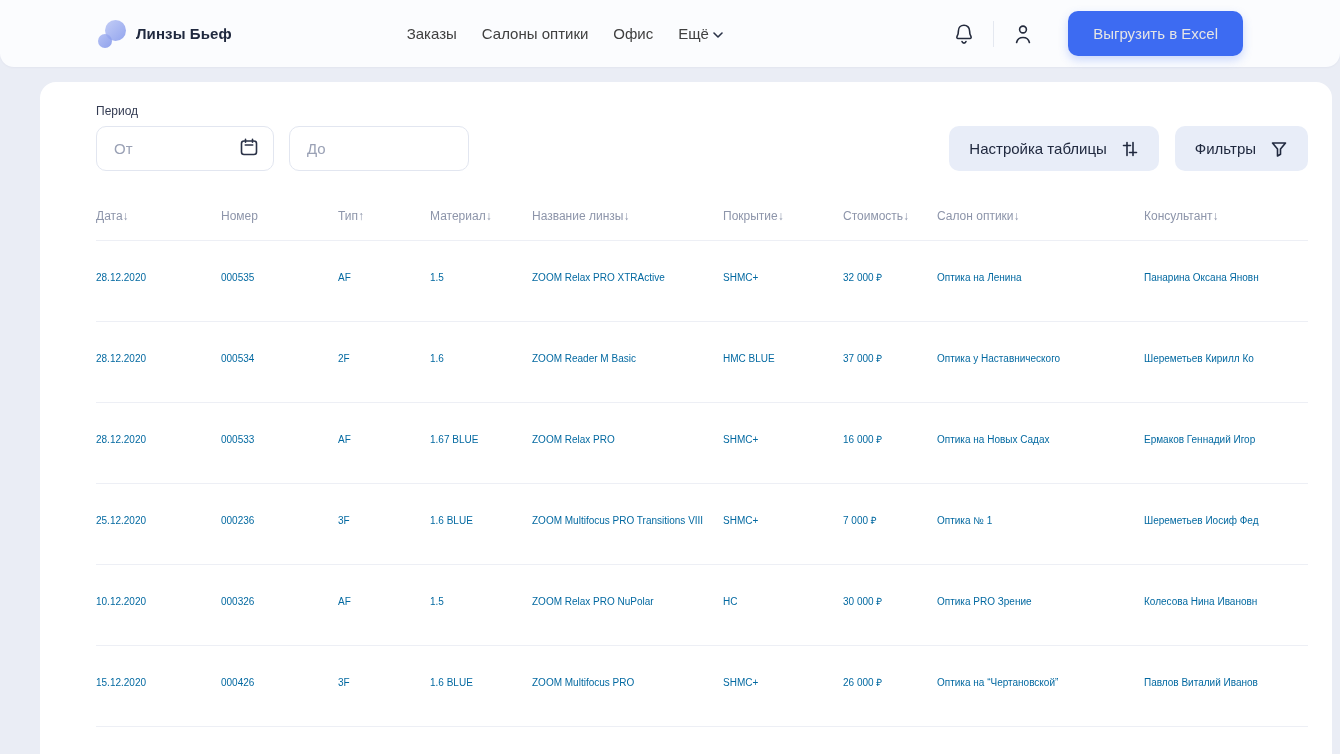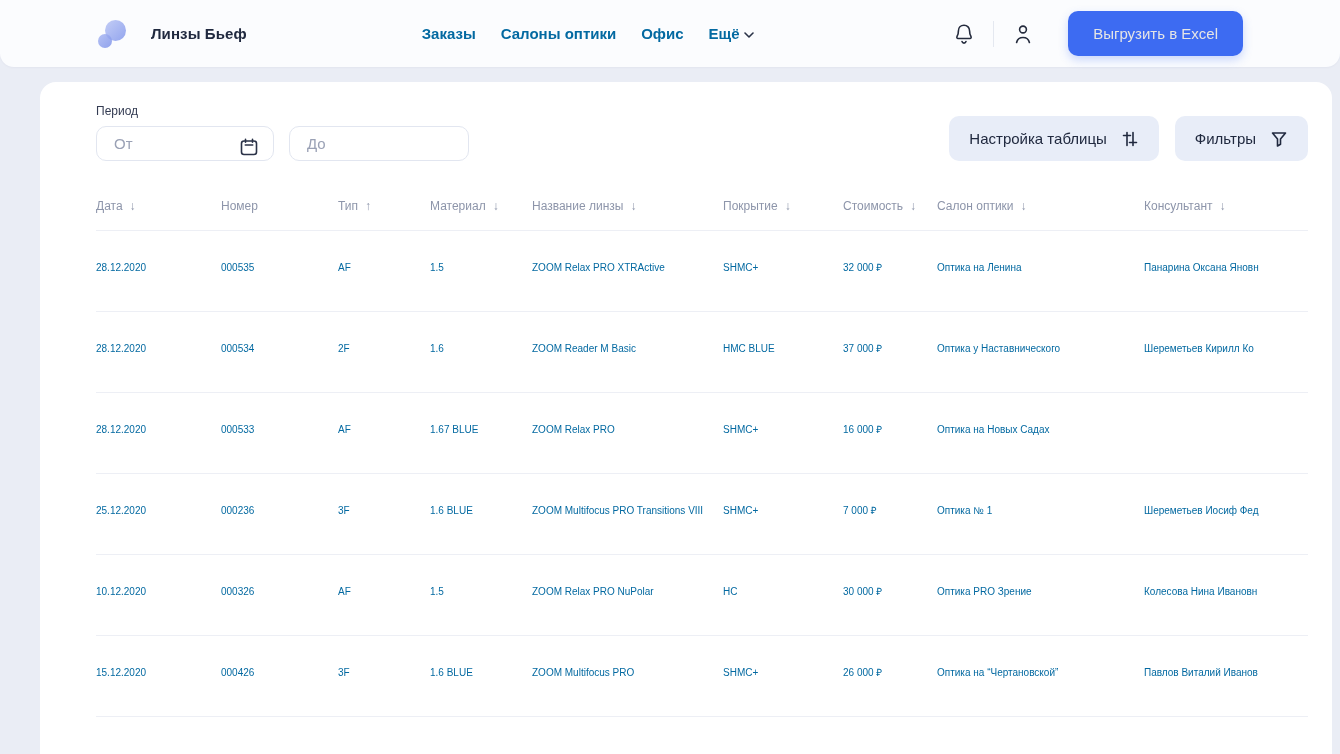--- a/index.html
+++ b/index.html
@@ -13,35 +13,35 @@
   
   .topbar {
     position: absolute; left: 0; top: 0; width: 1340px; height: 67px;
     background: #FBFCFE;
     border-radius: 0 0 14px 14px;
     display: flex; align-items: center;
     padding: 0 97px 0 98px;
     box-shadow: 0 1px 2px rgba(40,52,90,.04);
     z-index: 2;
   }
-  .brand { display: flex; align-items: center; gap: 25px; cursor: pointer; }
+  .brand { display: flex; align-items: center; gap: 10px; cursor: pointer; }
   .logo { position: relative; width: 28px; height: 28px; flex: 0 0 auto; }
   .logo .c1 {
     position: absolute; right: 0; top: 0; width: 21px; height: 21px; border-radius: 50%;
     background: linear-gradient(135deg, #C3CDF6 0%, #93A5EE 100%);
   }
   .logo .c2 {
     position: absolute; left: 0; bottom: 0; width: 14px; height: 14px; border-radius: 50%;
     background: linear-gradient(135deg, #A9B7F2 0%, #7D92E9 100%);
     opacity: .85;
   }
   .brand-name { font-size: 15px; font-weight: 700; letter-spacing: .1px; }
 
   .nav { display: flex; align-items: center; gap: 25px; margin-left: 175px; }
-  .nav a { font-size: 15px; font-weight: 700; color: #0369a1; text-decoration: none; cursor: pointer; white-space: nowrap; }
+  .nav a { font-size: 15px; font-weight: 400; color: #404040; text-decoration: none; cursor: pointer; white-space: nowrap; }
   .nav .more { display: inline-flex; align-items: center; gap: 4px; }
   .chevron { width: 10px; height: 6px; display: block; margin-top: 2px; }
 
   .actions { margin-left: auto; display: flex; align-items: center; }
   .icon-btn { background: none; border: none; cursor: pointer; display: flex; align-items: center; padding: 4px; }
   .v-divider { width: 1px; height: 26px; background: #E4E8F0; margin: 0 15px; }
   .primary-btn {
     margin-left: 31px;
     height: 45px; padding: 0 25px;
     background: #3D6BF2; color: #e5e5e5;
@@ -58,21 +58,21 @@
     width: 1292px; height: 700px;
     background: #FFFFFF;
     border-radius: 16px;
     padding: 22px 24px 0 56px;
   }
 
   .filters-row { display: flex; align-items: flex-end; justify-content: space-between; }
   .period-label { font-size: 12px; color: #333B52; display: block; margin-bottom: 8px; }
   .inputs { display: flex; gap: 15px; }
   .input-wrap {
-    position: relative; width: 178px; height: 35px;
+    position: relative; width: 178px; height: 45px;
     border: 1px solid #E2E6F0; border-radius: 10px; background: #FFFFFF;
     display: flex; align-items: center;
   }
   .input-wrap input {
     border: none; outline: none; background: transparent;
     width: 100%; height: 100%;
     padding: 0 40px 0 17px;
     font-family: "Liberation Sans", sans-serif;
     font-size: 15px; color: #20293F;
   }
@@ -92,21 +92,21 @@
 
   
   .table { margin-top: 38px; width: 1212px; }
   .grid-cols {
     display: grid;
     grid-template-columns: 125px 117px 92px 102px 191px 120px 94px 207px minmax(0,1fr);
   }
   .thead { padding-bottom: 17px; }
   .th {
     font-size: 12px; color: #8D95AA; white-space: nowrap;
-    display: flex; align-items: center; gap: 7px; overflow: hidden;
+    display: flex; align-items: center; overflow: hidden;
   }
   .sort { font-size: 12px; color: #8D95AA; }
   .tr { border-top: 1px solid #EDEFF5; height: 81px; align-items: start; cursor: default; }
   .tbody .tr:last-child { box-shadow: 0 1px 0 #EDEFF5; }
   .td {
     padding: 26px 16px 0 0;
     font-size: 10px; color: #0369a1; line-height: 21px;
     overflow: hidden;
   }
   .td.nowrap { white-space: nowrap; }
@@ -257,20 +257,21 @@
       </div>
         <div class="tr grid-cols">
         <div class="td nowrap">28.12.2020</div>
         <div class="td nowrap">000533</div>
         <div class="td nowrap">AF</div>
         <div class="td nowrap">1.67 BLUE</div>
         <div class="td">ZOOM Relax PRO</div>
         <div class="td nowrap">SHMC+</div>
         <div class="td nowrap">16 000 ₽</div>
         <div class="td nowrap">Оптика на Новых Садах</div>
+        <div class="td nowrap">Ермаков Геннадий Игор</div>
       </div>
         <div class="tr grid-cols">
         <div class="td nowrap">25.12.2020</div>
         <div class="td nowrap">000236</div>
         <div class="td nowrap">3F</div>
         <div class="td nowrap">1.6 BLUE</div>
         <div class="td">ZOOM Multifocus PRO Transitions VIII</div>
         <div class="td nowrap">SHMC+</div>
         <div class="td nowrap">7 000 ₽</div>
         <div class="td nowrap">Оптика № 1</div>

